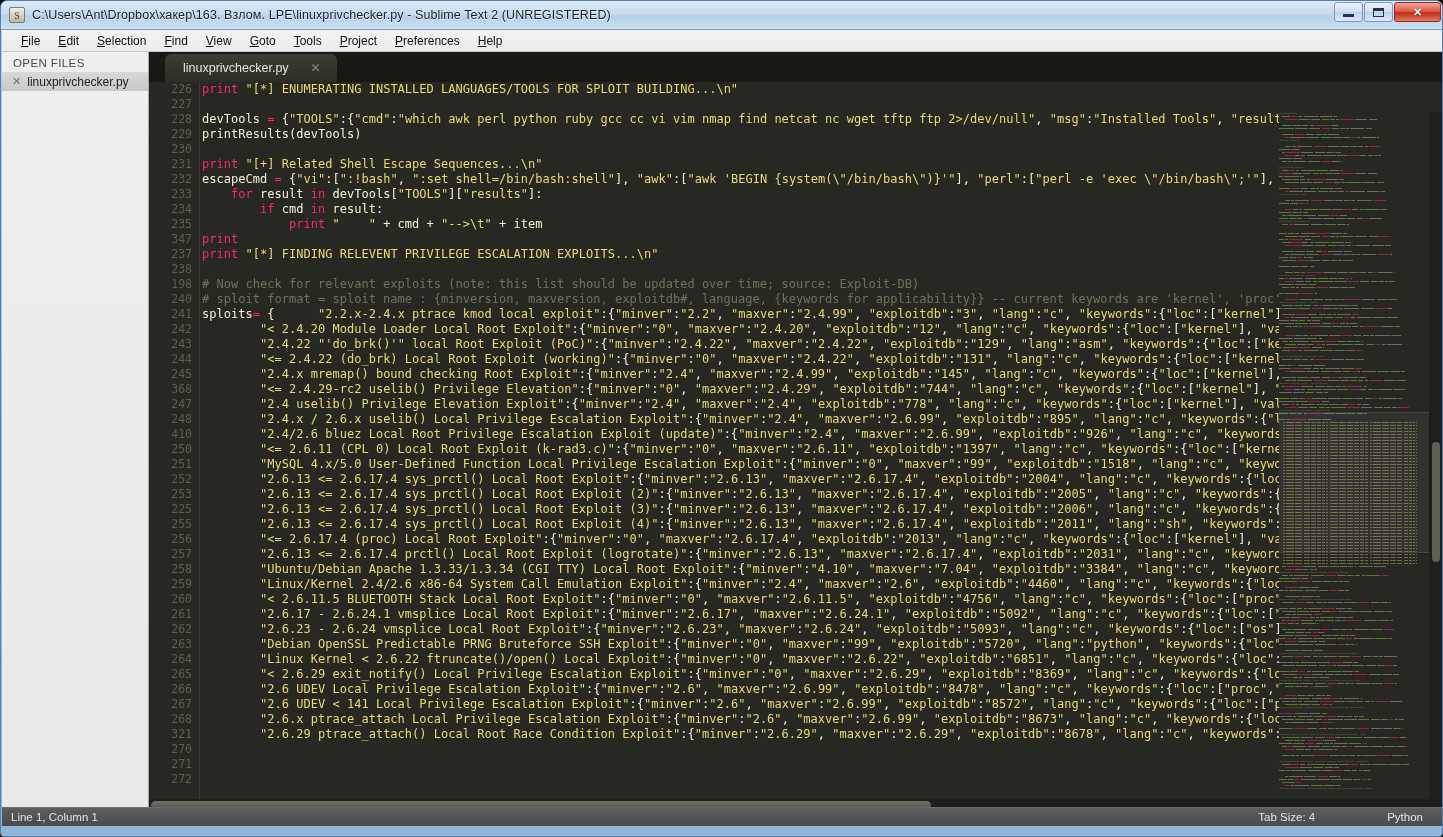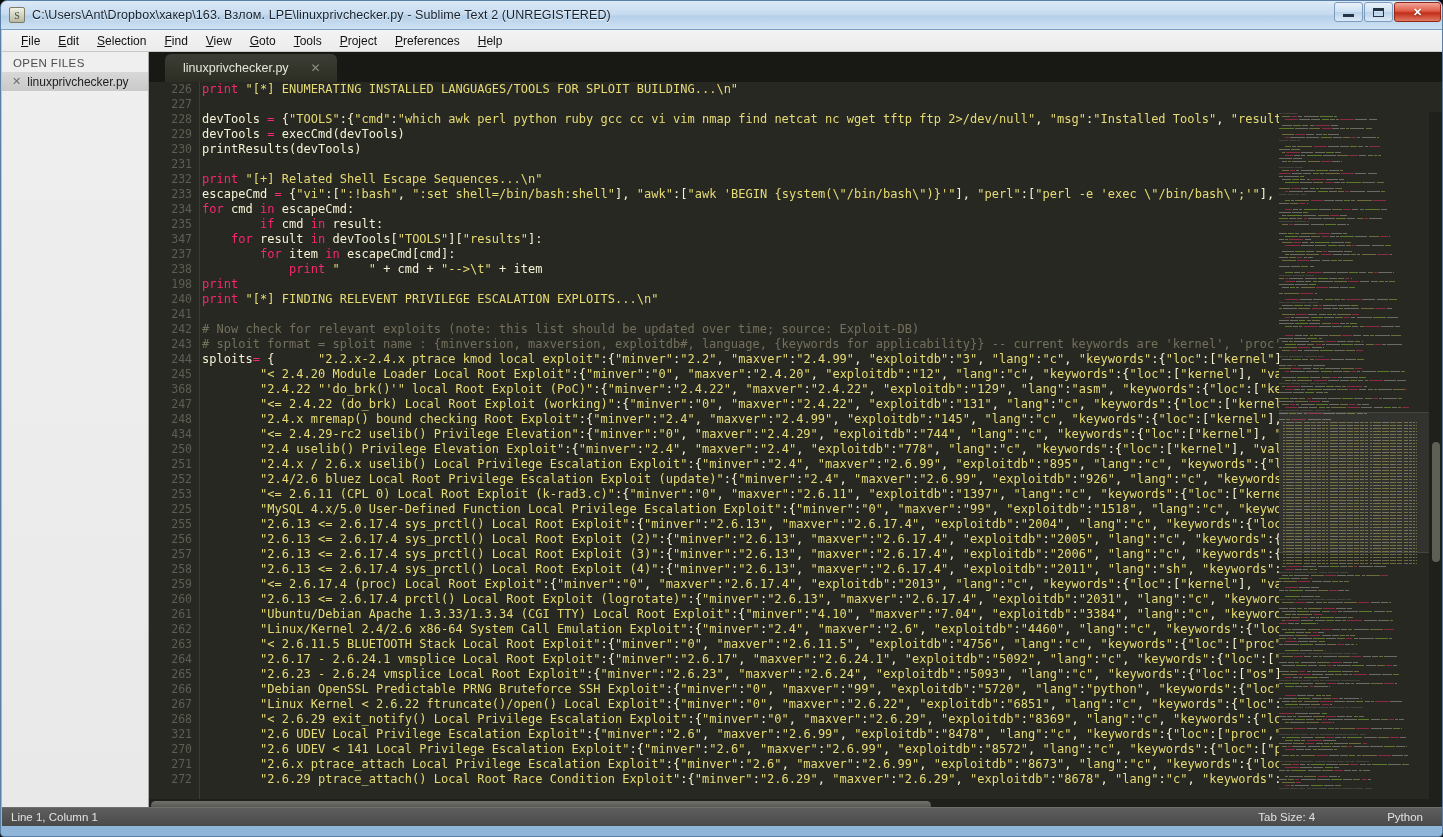--- a/index.html
+++ b/index.html
@@ -266,21 +266,21 @@
             <div class="gline">198</div>
             <div class="gline">240</div>
             <div class="gline">241</div>
             <div class="gline">242</div>
             <div class="gline">243</div>
             <div class="gline">244</div>
             <div class="gline">245</div>
             <div class="gline">368</div>
             <div class="gline">247</div>
             <div class="gline">248</div>
-            <div class="gline">434</div>
+            <div class="gline">410</div>
             <div class="gline">250</div>
             <div class="gline">251</div>
             <div class="gline">252</div>
             <div class="gline">253</div>
             <div class="gline">225</div>
             <div class="gline">255</div>
             <div class="gline">256</div>
             <div class="gline">257</div>
             <div class="gline">258</div>
             <div class="gline">259</div>
@@ -296,29 +296,26 @@
             <div class="gline">321</div>
             <div class="gline">270</div>
             <div class="gline">271</div>
             <div class="gline">272</div>
           </div>
         <div id="codefold"></div>
         <div id="codetext">
             <div class="cline"><span class="kw">print</span> <span class="str">"[*] ENUMERATING INSTALLED LANGUAGES/TOOLS FOR SPLOIT BUILDING...\n"</span></div>
             <div class="cline">&nbsp;</div>
             <div class="cline">devTools <span class="op">=</span> {<span class="str">"TOOLS"</span>:{<span class="str">"cmd"</span>:<span class="str">"which awk perl python ruby gcc cc vi vim nmap find netcat nc wget tftp ftp 2&gt;/dev/null"</span>, <span class="str">"msg"</span>:<span class="str">"Installed Tools"</span>, <span class="str">"results"</span>:re</div>
-            <div class="cline">devTools <span class="op">=</span> execCmd(devTools)</div>
             <div class="cline">printResults(devTools)</div>
             <div class="cline">&nbsp;</div>
             <div class="cline"><span class="kw">print</span> <span class="str">"[+] Related Shell Escape Sequences...\n"</span></div>
             <div class="cline">escapeCmd <span class="op">=</span> {<span class="str">"vi"</span>:[<span class="str">":!bash"</span>, <span class="str">":set shell=/bin/bash:shell"</span>], <span class="str">"awk"</span>:[<span class="str">"awk 'BEGIN {system(\"/bin/bash\")}'"</span>], <span class="str">"perl"</span>:[<span class="str">"perl -e 'exec \"/bin/bash\";'"</span>], <span class="str">"find</span></div>
-            <div class="cline"><span class="kw">for</span> cmd <span class="kw">in</span> escapeCmd:</div>
+            <div class="cline">    <span class="kw">for</span> result <span class="kw">in</span> devTools[<span class="str">"TOOLS"</span>][<span class="str">"results"</span>]:</div>
             <div class="cline">        <span class="kw">if</span> cmd <span class="kw">in</span> result:</div>
-            <div class="cline">    <span class="kw">for</span> result <span class="kw">in</span> devTools[<span class="str">"TOOLS"</span>][<span class="str">"results"</span>]:</div>
-            <div class="cline">        <span class="kw">for</span> item <span class="kw">in</span> escapeCmd[cmd]:</div>
             <div class="cline">            <span class="kw">print</span> <span class="str">"    "</span> + cmd + <span class="str">"--&gt;\t"</span> + item</div>
             <div class="cline"><span class="kw">print</span></div>
             <div class="cline"><span class="kw">print</span> <span class="str">"[*] FINDING RELEVENT PRIVILEGE ESCALATION EXPLOITS...\n"</span></div>
             <div class="cline">&nbsp;</div>
             <div class="cline"><span class="cmt"># Now check for relevant exploits (note: this list should be updated over time; source: Exploit-DB)</span></div>
             <div class="cline"><span class="cmt"># sploit format = sploit name : {minversion, maxversion, exploitdb#, language, {keywords for applicability}} -- current keywords are 'kernel', 'proc', 'pk</span></div>
             <div class="cline">sploits<span class="op">=</span> {      <span class="str">"2.2.x-2.4.x ptrace kmod local exploit"</span>:{<span class="str">"minver"</span>:<span class="str">"2.2"</span>, <span class="str">"maxver"</span>:<span class="str">"2.4.99"</span>, <span class="str">"exploitdb"</span>:<span class="str">"3"</span>, <span class="str">"lang"</span>:<span class="str">"c"</span>, <span class="str">"keywords"</span>:{<span class="str">"loc"</span>:[<span class="str">"kernel"</span>], <span class="str">"va</span></div>
             <div class="cline">        <span class="str">"&lt; 2.4.20 Module Loader Local Root Exploit"</span>:{<span class="str">"minver"</span>:<span class="str">"0"</span>, <span class="str">"maxver"</span>:<span class="str">"2.4.20"</span>, <span class="str">"exploitdb"</span>:<span class="str">"12"</span>, <span class="str">"lang"</span>:<span class="str">"c"</span>, <span class="str">"keywords"</span>:{<span class="str">"loc"</span>:[<span class="str">"kernel"</span>], <span class="str">"val"</span>:<span class="str">"k</span></div>
             <div class="cline">        <span class="str">"2.4.22 "</span><span class="str">'do_brk()'</span><span class="str">" local Root Exploit (PoC)"</span>:{<span class="str">"minver"</span>:<span class="str">"2.4.22"</span>, <span class="str">"maxver"</span>:<span class="str">"2.4.22"</span>, <span class="str">"exploitdb"</span>:<span class="str">"129"</span>, <span class="str">"lang"</span>:<span class="str">"asm"</span>, <span class="str">"keywords"</span>:{<span class="str">"loc"</span>:[<span class="str">"kernel"</span></div>
             <div class="cline">        <span class="str">"&lt;= 2.4.22 (do_brk) Local Root Exploit (working)"</span>:{<span class="str">"minver"</span>:<span class="str">"0"</span>, <span class="str">"maxver"</span>:<span class="str">"2.4.22"</span>, <span class="str">"exploitdb"</span>:<span class="str">"131"</span>, <span class="str">"lang"</span>:<span class="str">"c"</span>, <span class="str">"keywords"</span>:{<span class="str">"loc"</span>:[<span class="str">"kernel"</span>], <span class="str">"</span></div>

